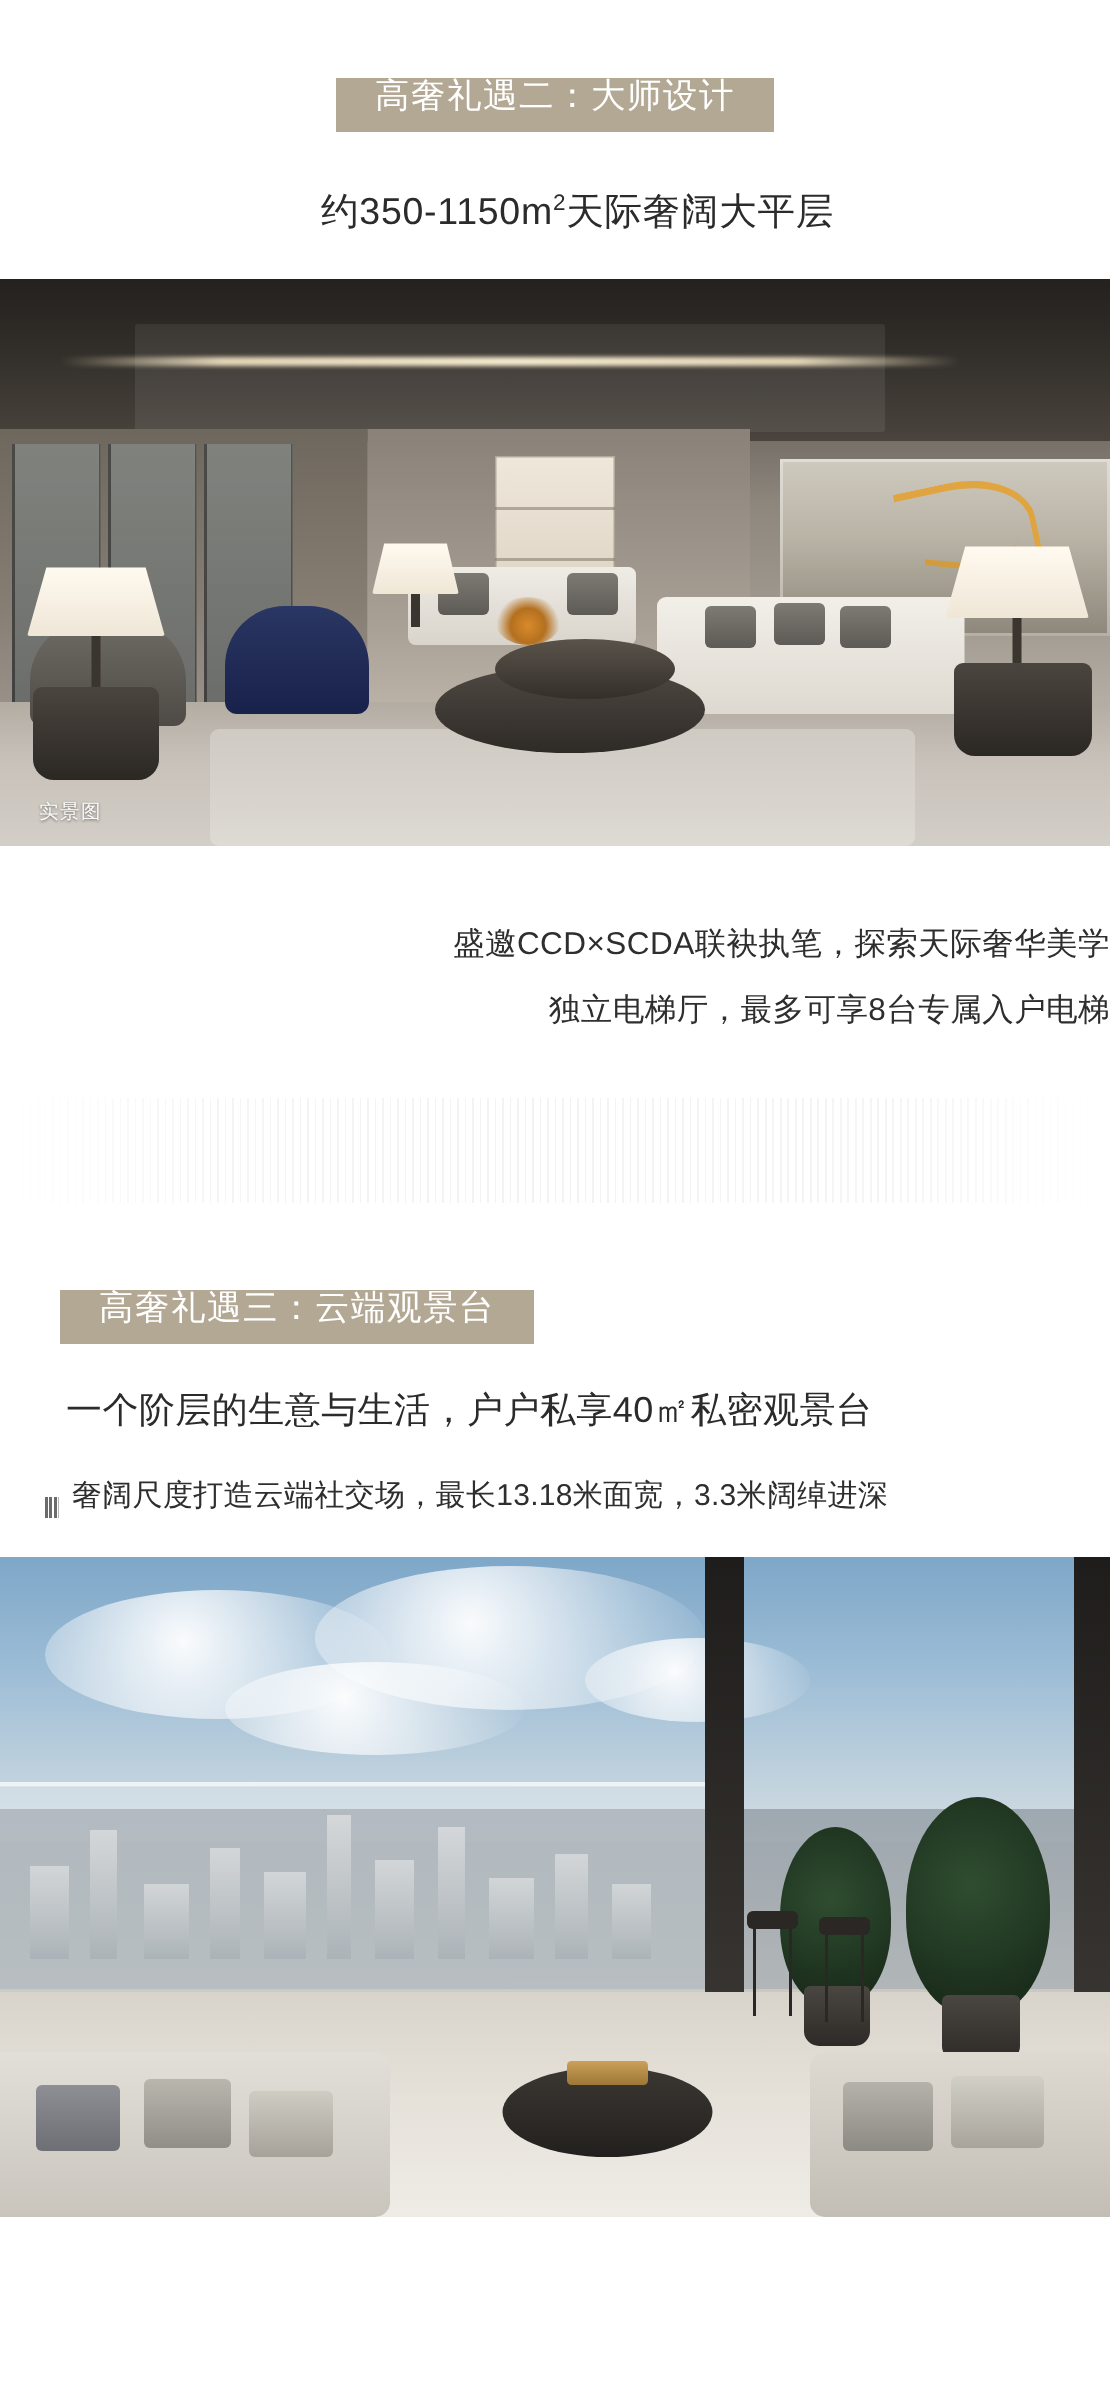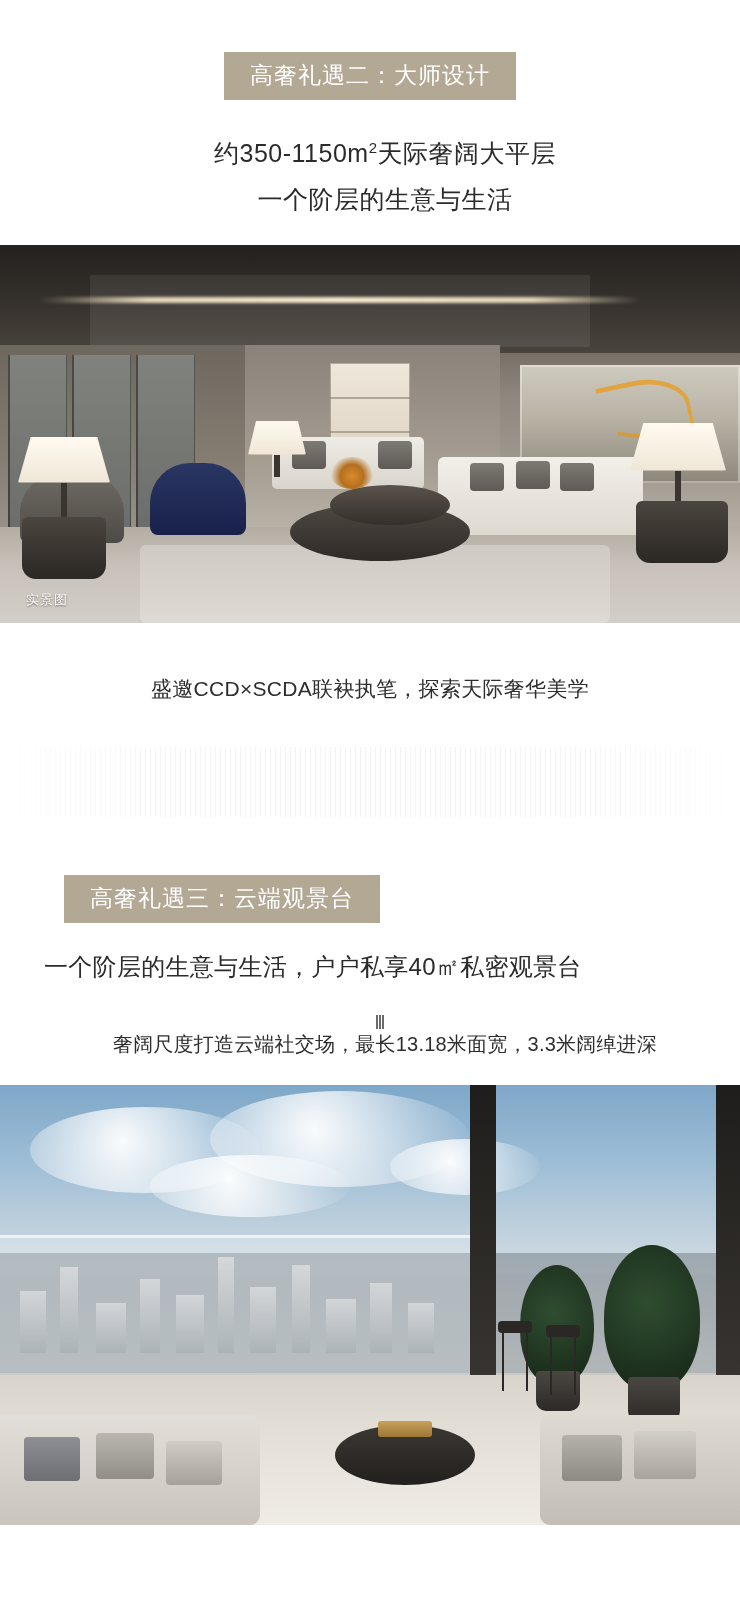--- a/index.html
+++ b/index.html
@@ -25,21 +25,21 @@
   .badge-wrap {
     text-align: center;
     padding-top: 52px;
   }
   .badge {
     display: inline-block;
     background: #b3a894;
     color: #ffffff;
     font-size: 23px;
     letter-spacing: 1px;
-    padding: 12px 26px 13px 26px;
+    padding: 0 26px 13px 26px;
     line-height: 1;
     font-weight: 500;
   }
   .headline {
     text-align: center;
     margin-top: 30px;
     padding-left: 30px;
   }
   .headline .line {
     font-size: 25px;
@@ -195,21 +195,21 @@
     background:#3a352f;
   }
   .side-table {
     position: absolute; width:84px; height:62px;
     background: linear-gradient(180deg,#4b453f,#2b2723);
     border-radius: 6px 6px 14px 14px;
   }
 
   
   .copy {
-    text-align: center;
+    text-align: right;
     padding: 44px 0 10px;
   }
   .copy .line {
     font-size: 21px;
     color: #2e2e2e;
     line-height: 2.1;
     letter-spacing: 0.3px;
   }
   .sup-s {
     font-size: 12px;
@@ -224,36 +224,35 @@
     background: repeating-linear-gradient(90deg,
        rgba(215,215,215,.55) 0px, rgba(215,215,215,.55) 1px,
        rgba(255,255,255,0) 1px, rgba(255,255,255,0) 5px);
     opacity: .75;
     -webkit-mask-image: linear-gradient(90deg, rgba(0,0,0,0) 0%, rgba(0,0,0,.6) 20%, rgba(0,0,0,.75) 50%, rgba(0,0,0,.6) 80%, rgba(0,0,0,0) 100%);
             mask-image: linear-gradient(90deg, rgba(0,0,0,0) 0%, rgba(0,0,0,.6) 20%, rgba(0,0,0,.75) 50%, rgba(0,0,0,.6) 80%, rgba(0,0,0,0) 100%);
   }
 
   
   .badge-left {
-    margin: 58px 0 0 64px;
+    margin: 58px 0 0 40px;
   }
   .sub-headline {
     margin: 28px 0 0 44px;
     font-size: 24px;
     color: #2b2b2b;
     letter-spacing: .3px;
   }
   .bullets {
     margin: 26px 0 0 30px;
   }
   .bullet {
     display: flex;
-    align-items: center;
+    align-items: flex-end;
     margin-bottom: 14px;
-    flex-direction: column;
   }
   .bullet .marker {
     width: 9px;
     height: 14px;
     margin: 6px 9px 0 0;
     flex: 0 0 auto;
     background: repeating-linear-gradient(90deg,#6b6b6b 0 2px, #ffffff 2px 3px);
   }
   .bullet .btext {
     font-size: 20px;
@@ -341,21 +340,20 @@
 <body>
 
 <div class="page">
 
   <div class="badge-wrap">
     <span class="badge">高奢礼遇二：大师设计</span>
   </div>
 
   <div class="headline">
     <div class="line"><span>约350-1150m</span><span class="sup">2</span><span>天际奢阔大平层</span></div>
-    <div class="line">一个阶层的生意与生活</div>
   </div>
 
   <div class="photo photo1">
     <div class="ceiling"></div>
     <div class="ceiling-inner"></div>
     <div class="ceiling-cove"></div>
 
     <div class="wall-left"></div>
     <div class="glass-panel" style="left:8px;"></div>
     <div class="glass-panel" style="left:72px;"></div>
@@ -404,20 +402,21 @@
       <div class="shade" style="width:96px;height:48px;"></div>
       <div class="stem" style="height:30px;"></div>
     </div>
     <div class="side-table" style="left:636px; top:256px; width:92px;"></div>
 
     <div class="photo-caption">实景图</div>
   </div>
 
   <div class="copy">
     <div class="line">盛邀CCD×SCDA联袂执笔，探索天际奢华美学</div>
+    <div class="line">独立电梯厅，最多可享8台专属入户电梯</div>
   </div>
 
   <div class="texture"></div>
 
   <div class="badge-left">
     <span class="badge">高奢礼遇三：云端观景台</span>
   </div>
 
   <div class="sub-headline">一个阶层的生意与生活，户户私享40㎡私密观景台</div>
 

